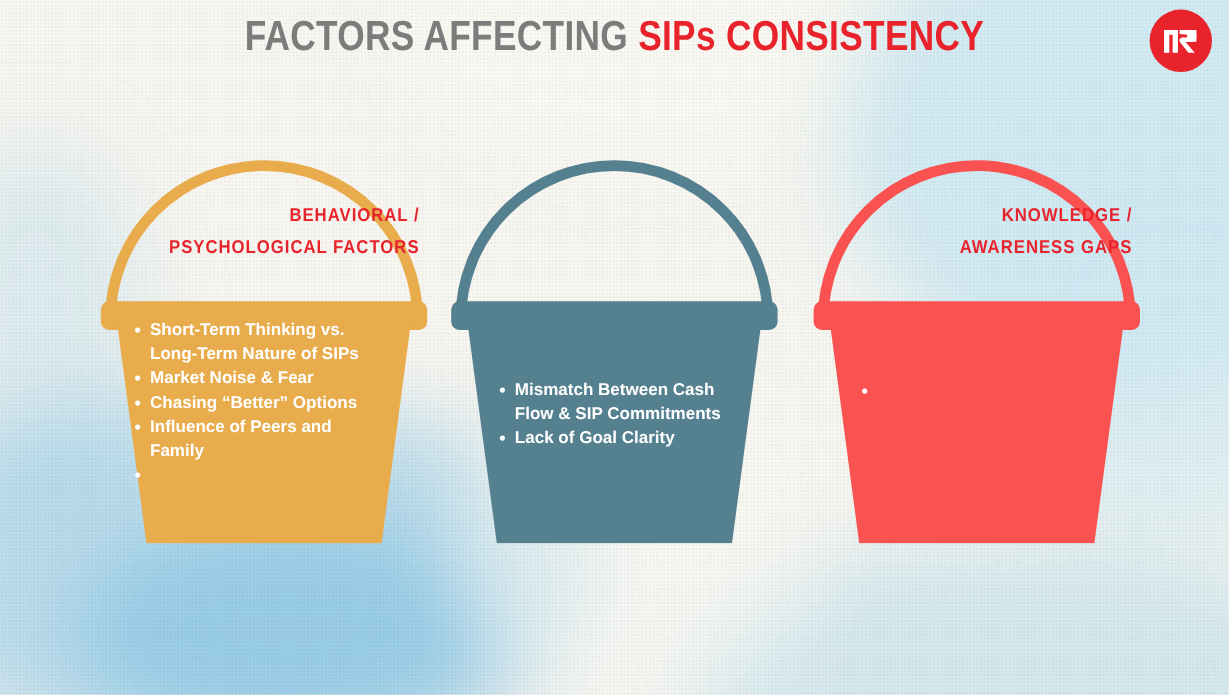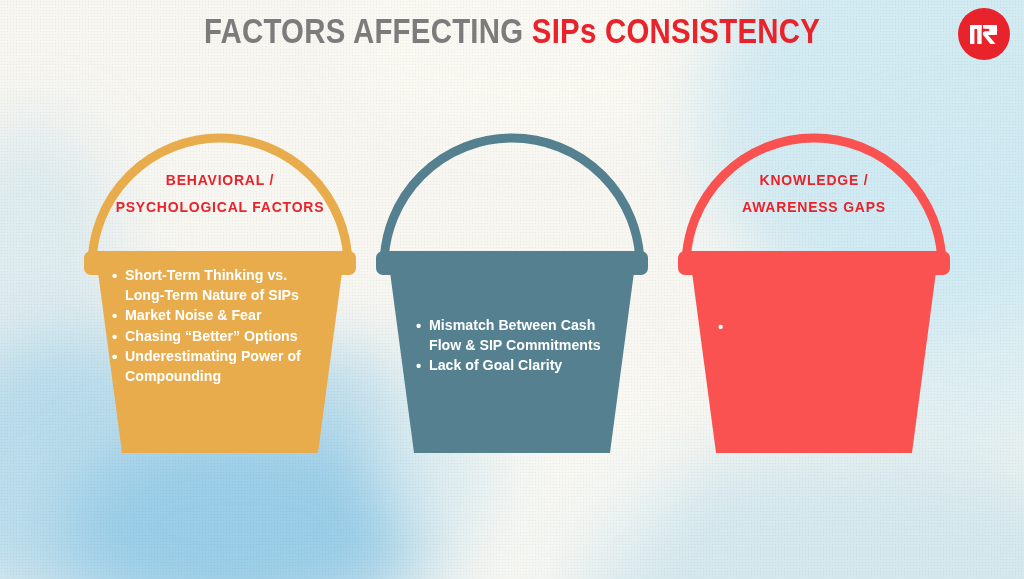--- a/index.html
+++ b/index.html
@@ -36,21 +36,21 @@
   #logo svg{position:absolute;left:0;top:0;}
 
   
   .bucket{position:absolute;top:120px;width:300px;height:350px;}
   #b1{left:70px;} #b2{left:362px;} #b3{left:664px;}
   .handle{position:absolute;left:0;top:0;}
   .rim{position:absolute;left:14px;top:131px;width:272px;height:24px;border-radius:7px;}
   .body{position:absolute;left:26px;top:137px;width:248px;height:196px;
     border-bottom-left-radius:16px;border-bottom-right-radius:16px;
     clip-path:polygon(0 0,100% 0,89.5% 100%,10.5% 100%);}
-  .head{position:absolute;left:6px;top:46px;width:288px;text-align:center;
+  .head{position:absolute;left:6px;top:46px;width:288px;text-align:right;
     color:#e8232b;font-weight:bold;font-size:15.5px;line-height:27px;
     letter-spacing:.9px;}
   .head span{display:block;transform:scaleX(.9);}
   .list{position:absolute;color:#fff;font-weight:bold;font-size:14.2px;
     line-height:19.5px;}
   ul{margin:0;padding:0 0 0 15px;list-style:none;}
   li{position:relative;margin:0 0 1px 0;}
   li .dot{position:absolute;left:-13px;top:0px;font-size:15px;line-height:19.5px;}
 </style>
 </head>
@@ -93,22 +93,22 @@
   <div class="body" style="background:#E8AC4C"></div>
   <div class="head">
     <span>BEHAVIORAL /</span>
     <span>PSYCHOLOGICAL FACTORS</span>
   </div>
   <div class="list" style="left:40px;top:146px;width:208px;">
     <ul>
       <li><span class="dot">•</span><span>Short-Term Thinking vs. Long-Term Nature of SIPs</span></li>
       <li><span class="dot">•</span><span>Market Noise &amp; Fear</span></li>
       <li><span class="dot">•</span><span>Chasing “Better” Options</span></li>
+      <li><span class="dot">•</span><span>Influence of Peers and Family</span></li>
       <li><span class="dot">•</span></li>
-      <li><span class="dot">•</span><span>Underestimating Power of Compounding</span></li>
     </ul>
   </div>
 </div>
 
 <div class="bucket" id="b2">
   <svg class="handle" width="300" height="350">
     <path d="M22 146 A128 128 0 0 1 278 146" fill="none" stroke="#54808F" stroke-width="9" stroke-linecap="round"></path>
   </svg>
   <div class="rim" style="background:#54808F"></div>
   <div class="body" style="background:#54808F"></div>

